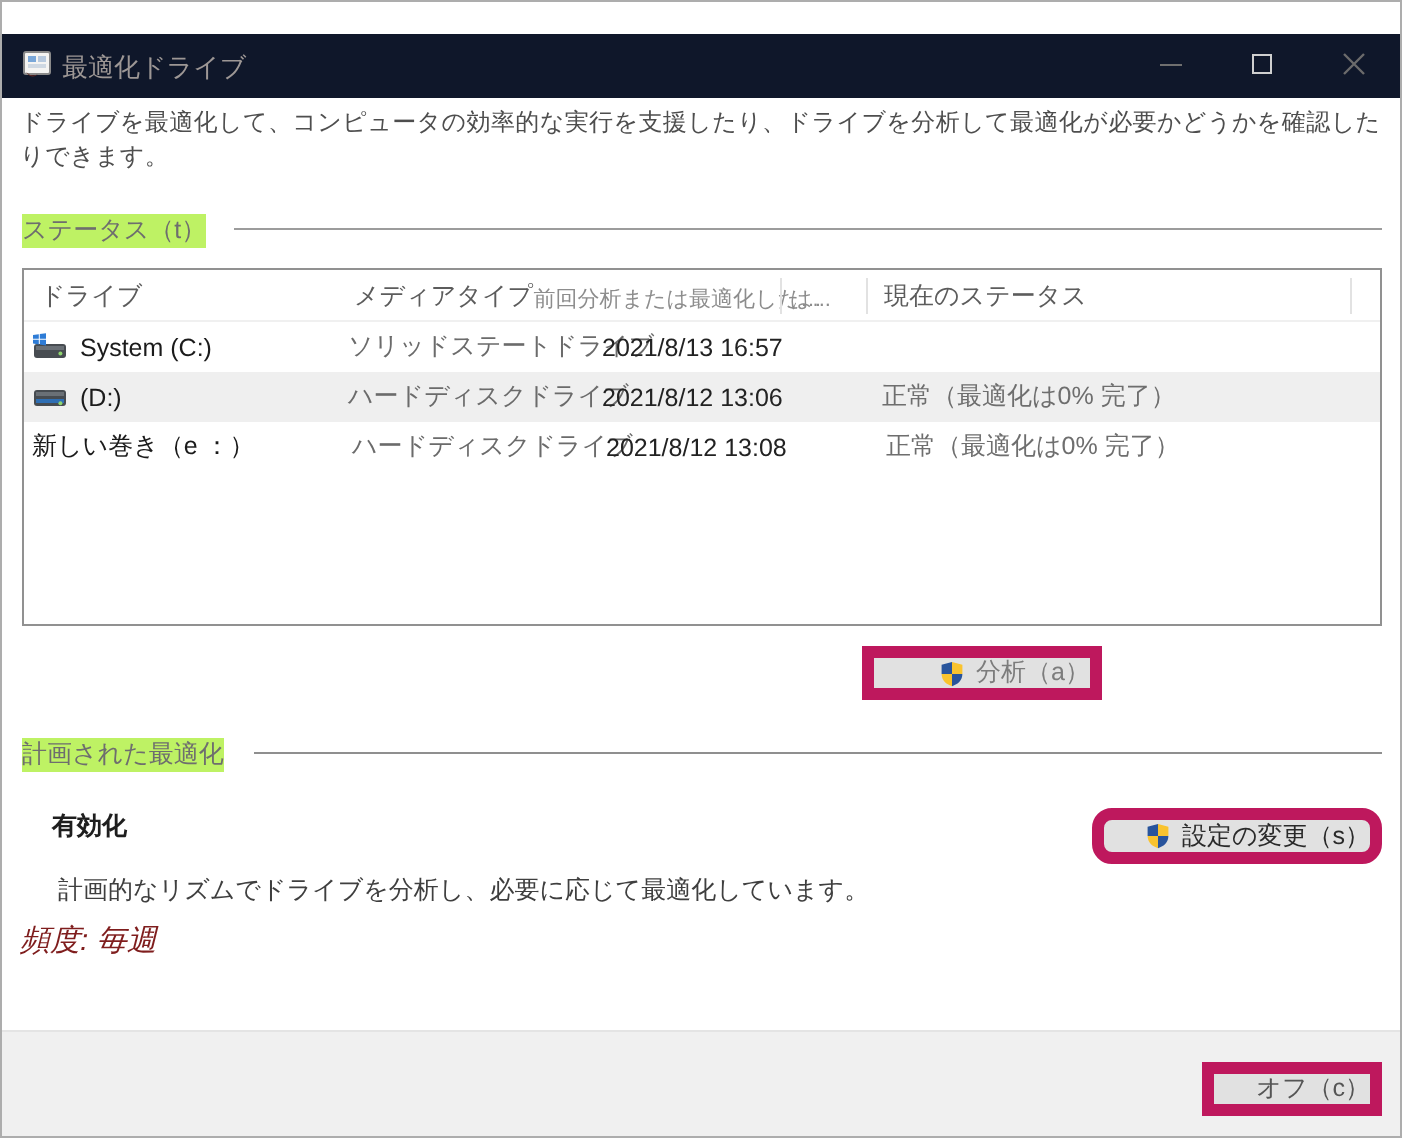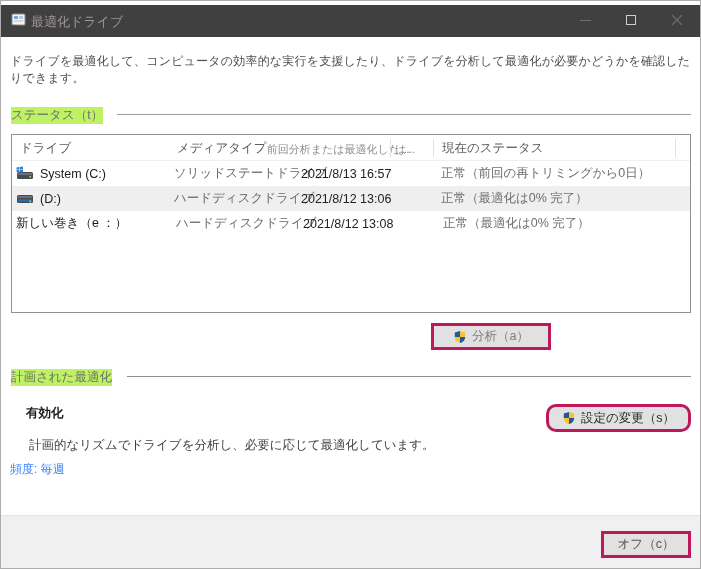--- a/index.html
+++ b/index.html
@@ -3,21 +3,21 @@
 <meta charset="utf-8">
 <style>
   * { margin:0; padding:0; box-sizing:border-box; }
   html,body { background:#d9d9d9; }
   body { font-family:"Liberation Sans","DejaVu Sans",sans-serif; }
   .window {
     position:relative; width:701px; height:569px; background:#ffffff;
     border:1px solid #adadad; overflow:hidden;
   }
   
-  .titlebar { position:absolute; left:0; top:4px; width:100%; height:32px; background:#404040; }
+  .titlebar { position:absolute; left:0; top:16px; width:100%; height:32px; background:#0f172a; }
   .title-icon { position:absolute; left:10px; top:8px; width:15px; height:15px; }
   .title-text { position:absolute; left:30px; top:8px; font-size:13px; color:#9d9795; white-space:nowrap; }
   .win-btn { position:absolute; top:0; width:46px; height:30px; display:flex; align-items:center; justify-content:center; }
   .btn-min { right:92px; } .btn-max { right:46px; } .btn-close { right:0; }
   .glyph-min { width:11px; height:0; border-top:1px solid #6f6f6f; }
   .glyph-max { width:10px; height:10px; border:1px solid #cfcfcf; background:transparent; }
   
   .description { position:absolute; left:9px; top:52px; width:686px; font-size:12px; color:#4e4e4e; letter-spacing:.2px; }
   .section-label { position:absolute; font-size:12.5px; color:#6e6e6e; background:#bef264; white-space:nowrap; }
   .rule { position:absolute; height:0; border-top:1px solid #9c9c9c; }
@@ -34,32 +34,32 @@
   .sep1 { left:378px; } .sep2 { left:421px; } .sep3 { left:663px; }
   .lv-row { position:relative; display:flex; align-items:center; height:25px; font-size:12.5px; padding-left:4px; }
   .lv-row.selected { background:#efefef; }
   .c-drive { width:158px; display:flex; align-items:center; gap:6px; color:#1b1b1b; white-space:nowrap; overflow:hidden; }
   .c-media { width:127px; color:#6b6b6b; white-space:nowrap; }
   .c-last  { width:138px; color:#222222; white-space:nowrap; }
   .c-status{ flex:1; color:#6e6e6e; white-space:nowrap; padding-left:2px; }
   .drive-ico { flex:0 0 auto; width:18px; height:15px; position:relative; }
   
   .btn {
-    position:absolute; display:flex; align-items:center; justify-content:center; gap:5px;
-    background:#e1e1e1; border:3px solid #be185d; font-size:12.5px; color:#7c7c7c;
+    position:absolute; display:flex; align-items:center; justify-content:flex-end; gap:5px;
+    background:#e1e1e1; border:6px solid #be185d; font-size:12.5px; color:#7c7c7c;
   }
   .btn-analyze  { left:430px; top:322px; width:120px; height:27px; }
   .btn-optimize { left:565px; top:322px; width:125px; height:27px; }
   .btn-settings { left:545px; top:403px; width:145px; height:28px; color:#2a2a2a;border-radius:10px; }
   .btn-off      { left:600px; top:530px; width:90px;  height:27px; color:#555555; }
   .shield { width:14px; height:14px; flex:0 0 auto; }
   
   .enabled-label { position:absolute; left:25px; top:404px; font-size:12.5px; font-weight:bold; color:#1e1e1e; }
   .sched-desc { position:absolute; left:28px; top:436px; font-size:12.5px; color:#3f3f3f; }
-  .freq { position:absolute; left:9px; top:460px; font-size:12px; color:#3b82f6; }
+  .freq { position:absolute; left:9px; top:460px; font-size:15px; color:#7f1d1d;font-style:italic; }
   
   .footer { position:absolute; left:0; bottom:0; width:100%; height:53px; background:#f0f0f0; border-top:1px solid #e4e4e4; }
 </style>
 </head>
 <body>
 
 <div class="window">
 
   <div class="titlebar">
     <svg class="title-icon" viewBox="0 0 15 15">
@@ -105,21 +105,20 @@
         <svg class="drive-ico" viewBox="0 0 18 15">
           <rect x="1" y="6" width="16" height="7" rx="1.5" fill="#474c51"></rect>
           <rect x="2" y="7" width="14" height="2" fill="#6a7076"></rect>
           <circle cx="14.2" cy="10.8" r="1" fill="#8fd46f"></circle>
           <path d="M0.5 1.5 L3.4 1.1 V3.4 H0.5 Z M3.9 1 L7 .6 V3.4 H3.9 Z M0.5 3.9 H3.4 V6.2 L0.5 5.8 Z M3.9 3.9 H7 V6.7 L3.9 6.3 Z" fill="#2e7cd6"></path>
         </svg>
         <span>System (C:)</span>
       </span>
       <span class="c-media">ソリッドステートドライブ</span>
       <span class="c-last">2021/8/13 16:57</span>
-      <span class="c-status">正常（前回の再トリミングから0日）</span>
     </div>
 
     <div class="lv-row selected">
       <span class="c-drive">
         <svg class="drive-ico" viewBox="0 0 18 15">
           <rect x="1" y="4" width="16" height="8" rx="1.5" fill="#474c51"></rect>
           <rect x="2" y="5" width="14" height="2" fill="#6a7076"></rect>
           <rect x="2" y="8.5" width="14" height="2" fill="#2f6fb4"></rect>
           <circle cx="14.2" cy="10.6" r="1" fill="#8fd46f"></circle>
         </svg>

